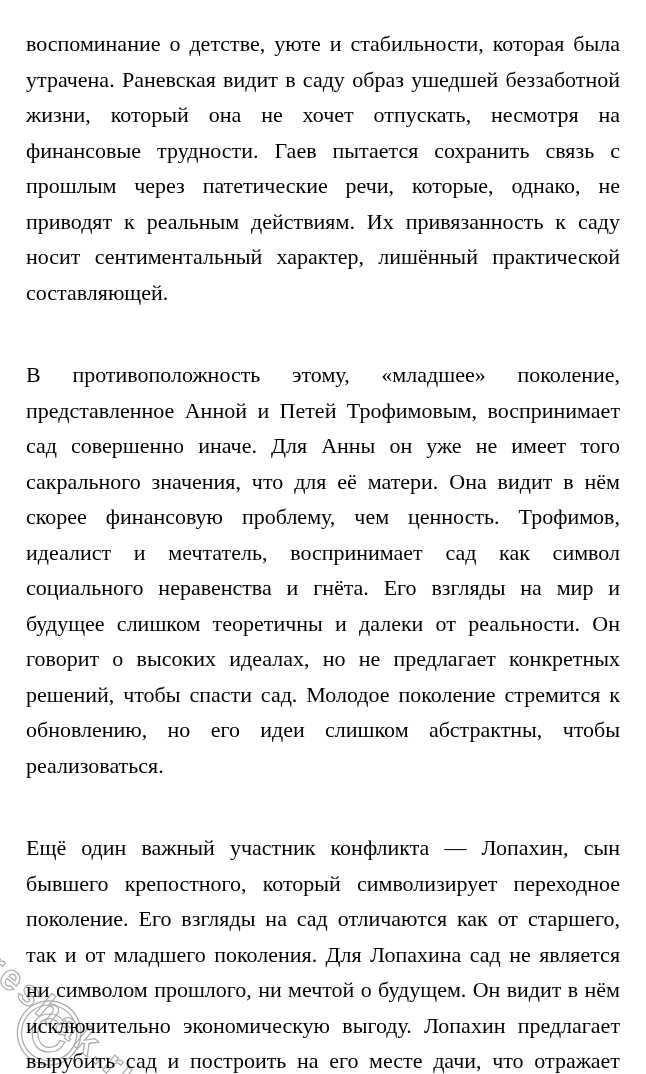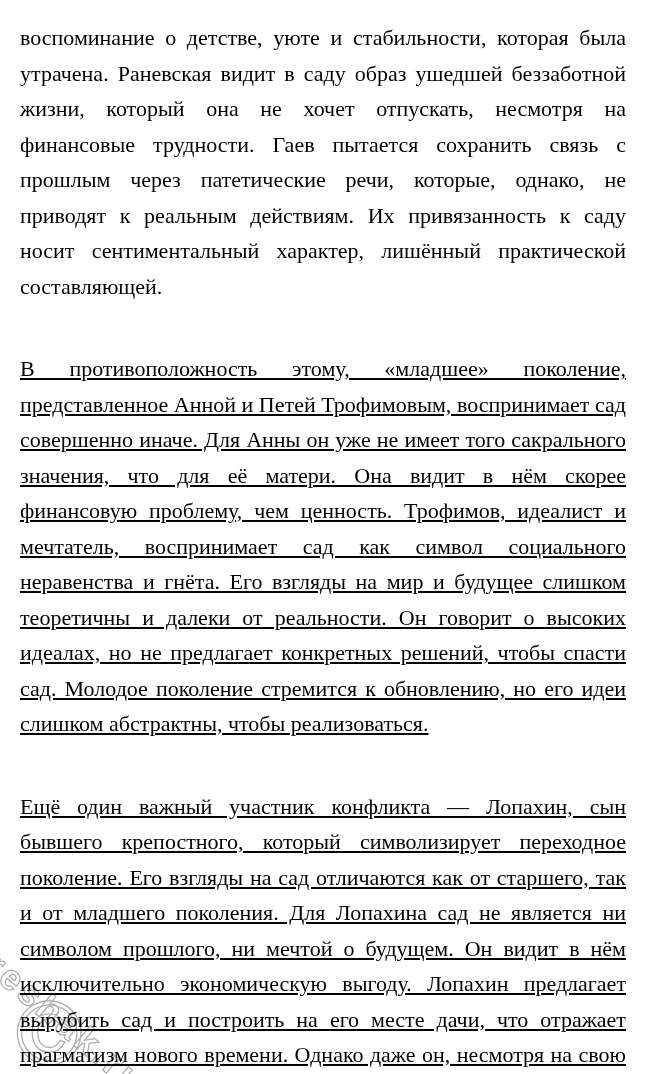--- a/index.html
+++ b/index.html
@@ -23,26 +23,25 @@
   .text-block {
     position: relative;
     z-index: 1;
     font-family: "Liberation Serif", "DejaVu Serif", serif;
     font-size: 22px;
     line-height: 35.5px;
     color: #000000;
     text-align: justify;
   }
   .text-block p {
-    margin: 4px;
+    margin: 10px;
     padding: 16px;
   }
   .text-block p + p {
     margin-top: 15px;
-    text-decoration: underline;
   }
   
   .watermark {
     position: absolute;
     z-index: 0;
     left: 0; top: 0;
     width: 100%; height: 100%;
     pointer-events: none;
   }
   .wm-text {

